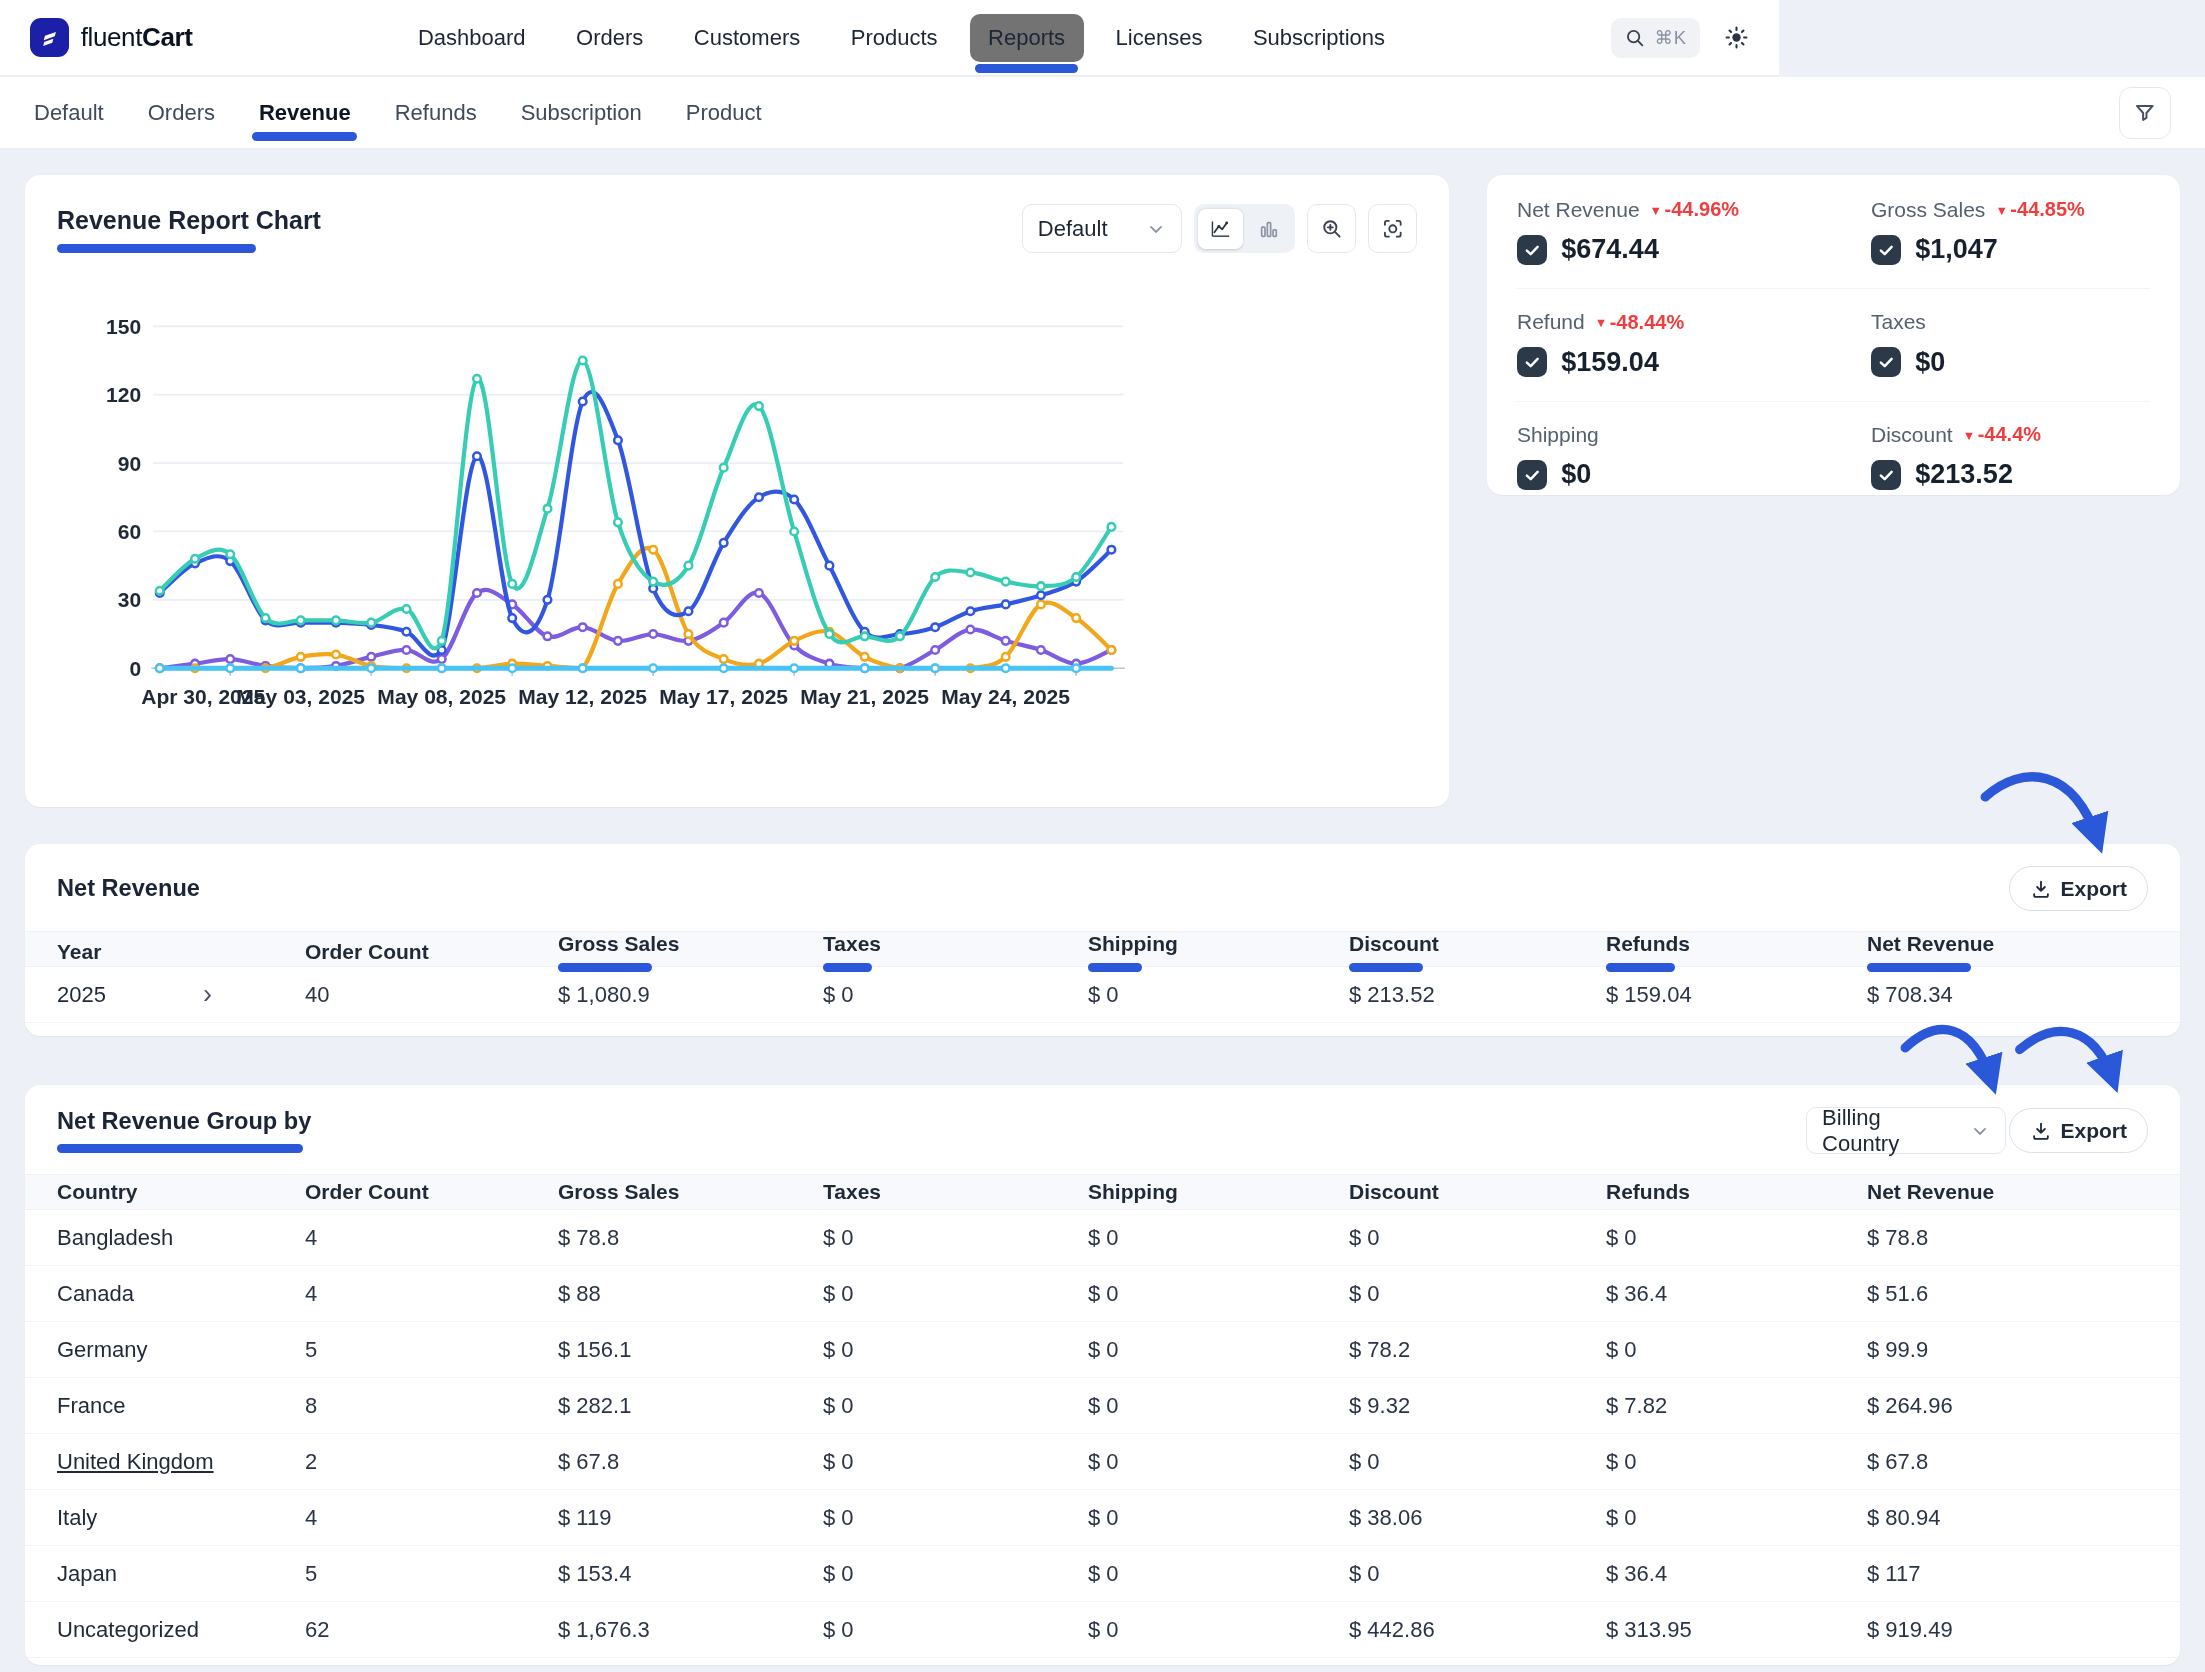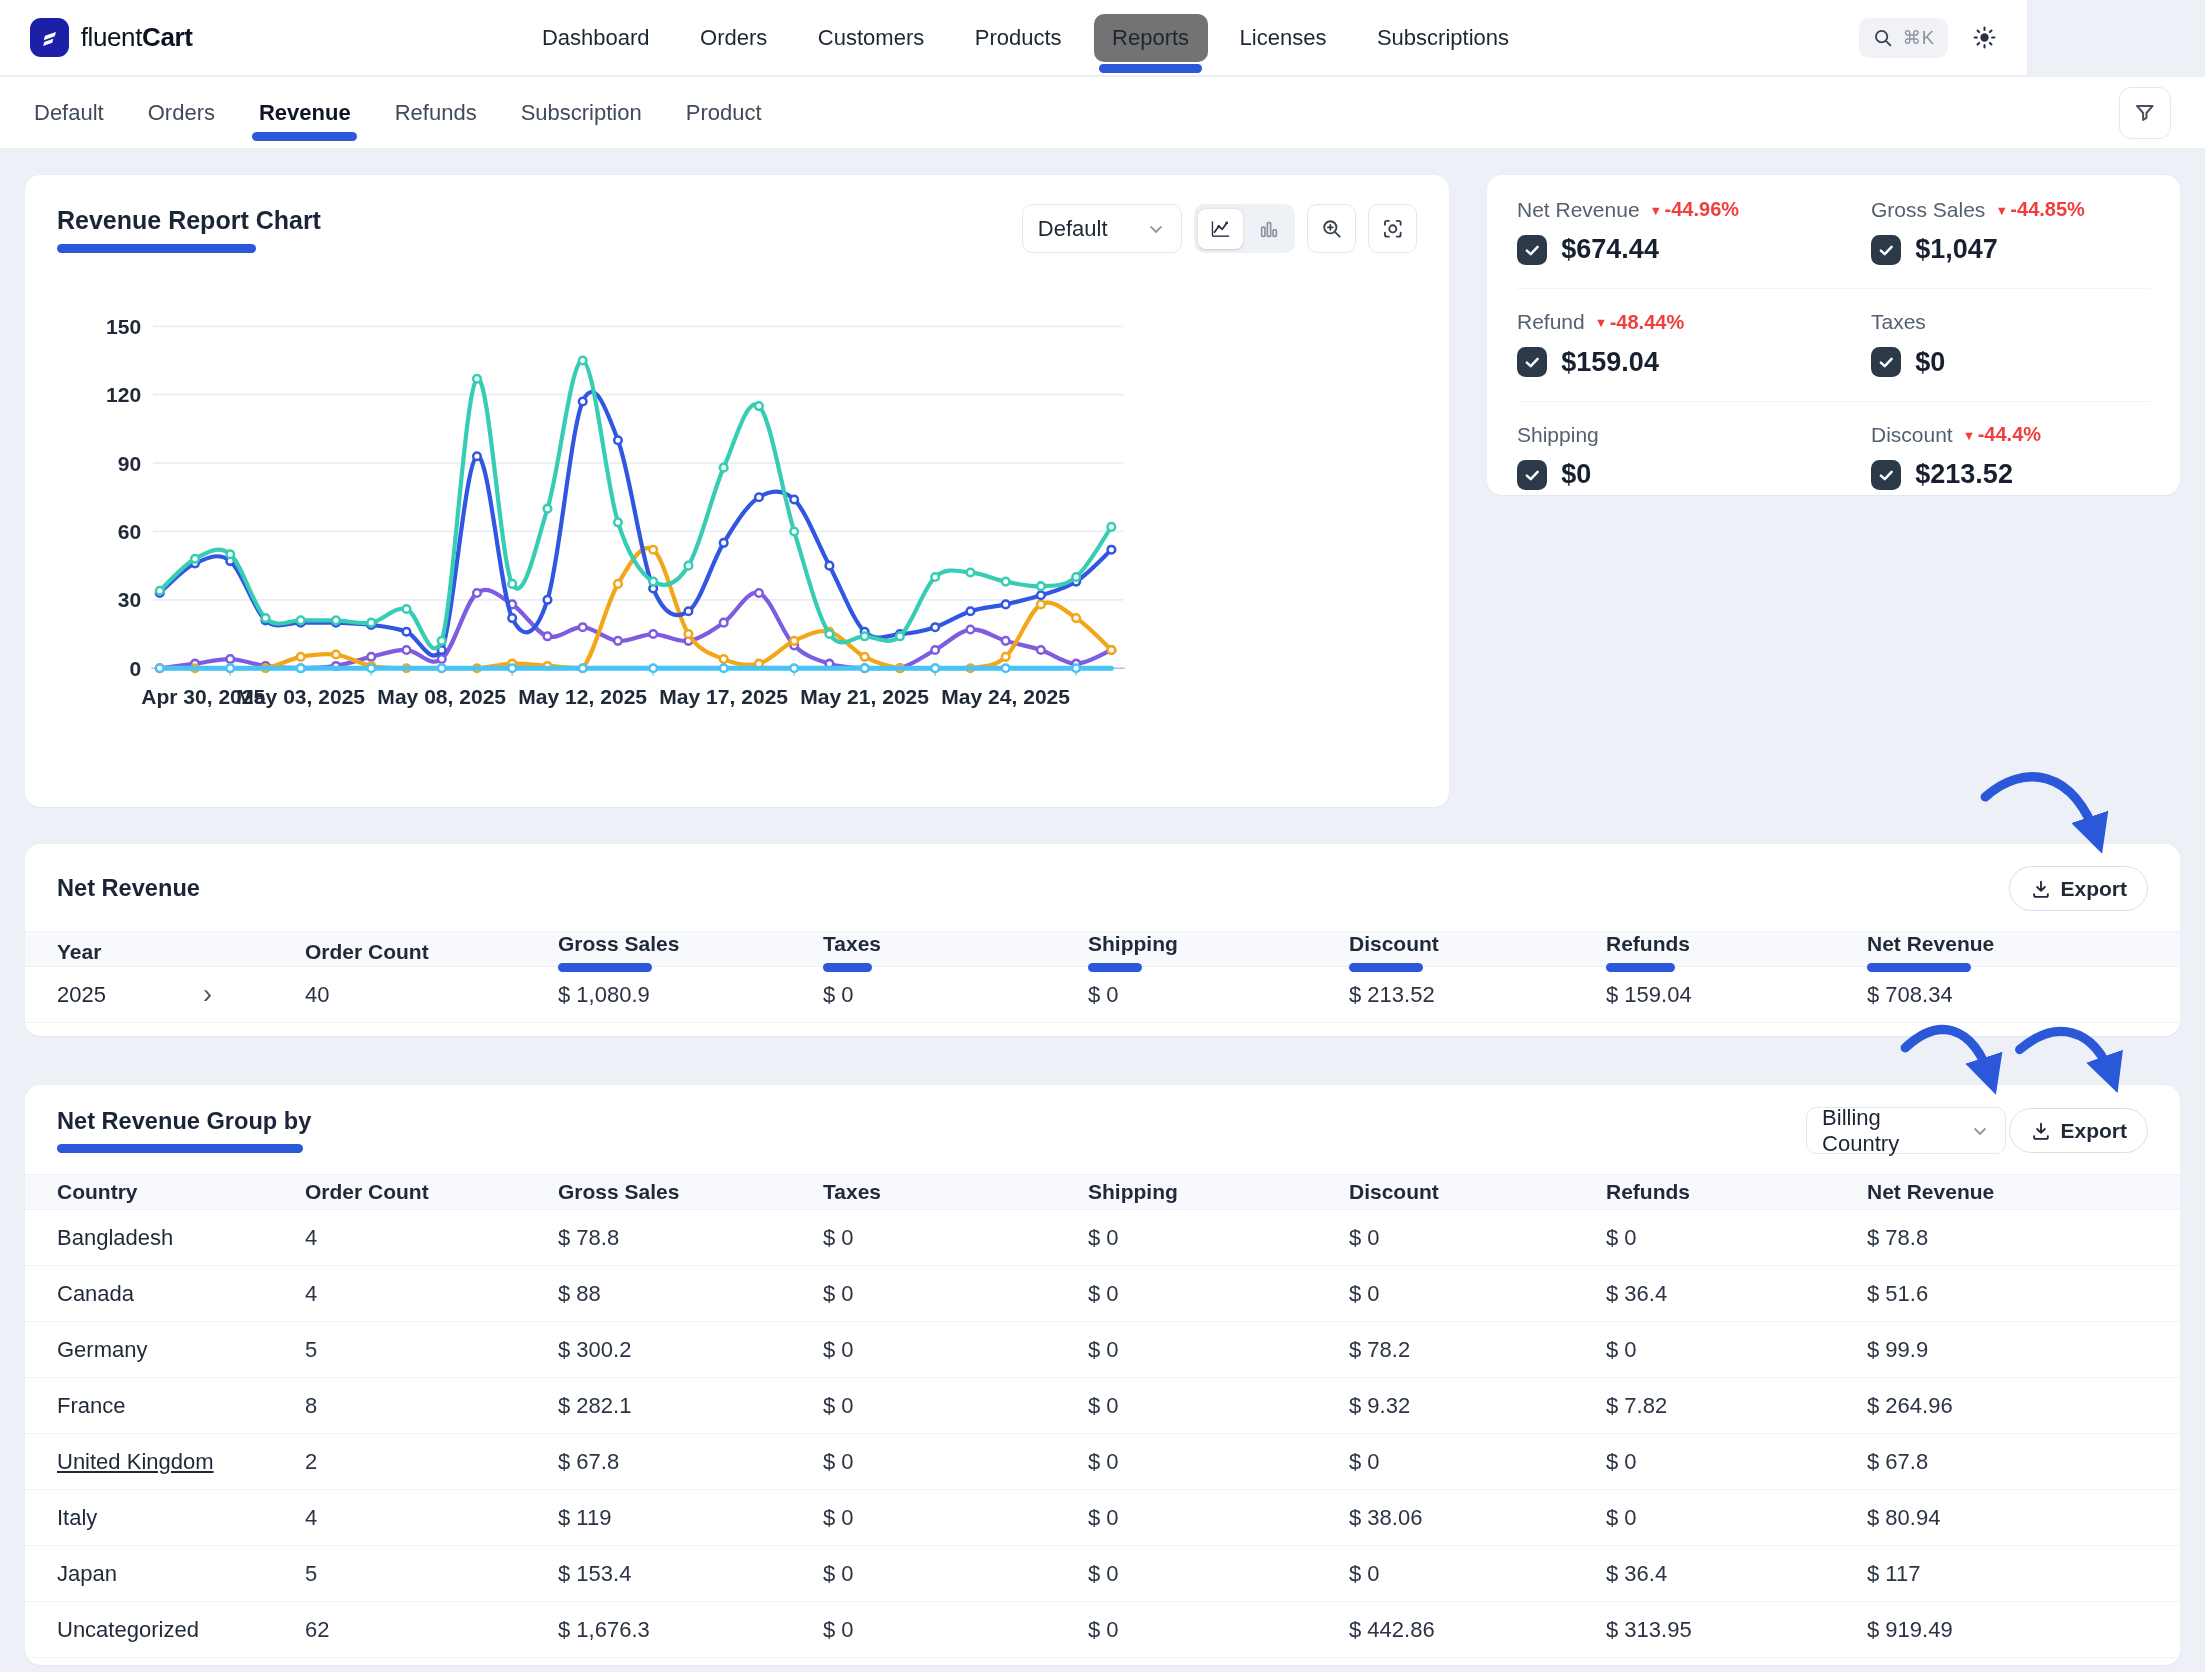--- a/index.html
+++ b/index.html
@@ -13,21 +13,21 @@
     --thead:#f7f9fc;
   }
   *{box-sizing:border-box;margin:0;padding:0}
   body{
     width:2205px;height:1673px;position:relative;overflow:hidden;
     background:var(--bg);
     font-family:"Liberation Sans", sans-serif;
     color:var(--ink);
   }
   
-  .topnav{position:absolute;left:0;top:0;width:2027px;height:76px;background:#fff;
+  .topnav{position:absolute;left:0;top:0;width:1779px;height:76px;background:#fff;
     border-bottom:1.7px solid #e9edf3;display:flex;align-items:center;padding:0 30px;z-index:5}
   .brand{display:flex;align-items:center;gap:11.8px}
   .brand-mark{width:39px;height:39px;border-radius:11px;background:#1b20a6;display:flex;align-items:center;justify-content:center}
   .brand-name{font-size:26px;color:#0b1220;letter-spacing:-0.4px}
   .brand-name .light{font-weight:400}
   .brand-name .bold{font-weight:800}
   .nav-menu{flex:1;display:flex;justify-content:center;align-items:center;gap:13.5px}
   .nav-item{font-size:22px;font-weight:500;color:#1d2635;padding:11px 18.5px;border-radius:10px;position:relative;cursor:pointer;white-space:nowrap}
   .nav-item.active{background:#737373}
   .nav-item.active::after{content:'';position:absolute;left:5%;right:5%;bottom:-11.8px;height:9.3px;border-radius:5.9px;background:var(--accent)}
@@ -595,21 +595,21 @@
         <div>$ 88</div>
         <div>$ 0</div>
         <div>$ 0</div>
         <div>$ 0</div>
         <div>$ 36.4</div>
         <div>$ 51.6</div>
       </div>
       <div class="tgrid trow">
         <div style="color: rgb(31, 41, 55);">Germany</div>
         <div>5</div>
-        <div>$ 300.2</div>
+        <div>$ 156.1</div>
         <div>$ 0</div>
         <div>$ 0</div>
         <div>$ 78.2</div>
         <div>$ 0</div>
         <div>$ 99.9</div>
       </div>
       <div class="tgrid trow">
         <div style="color: rgb(31, 41, 55);">France</div>
         <div>8</div>
         <div>$ 282.1</div>

